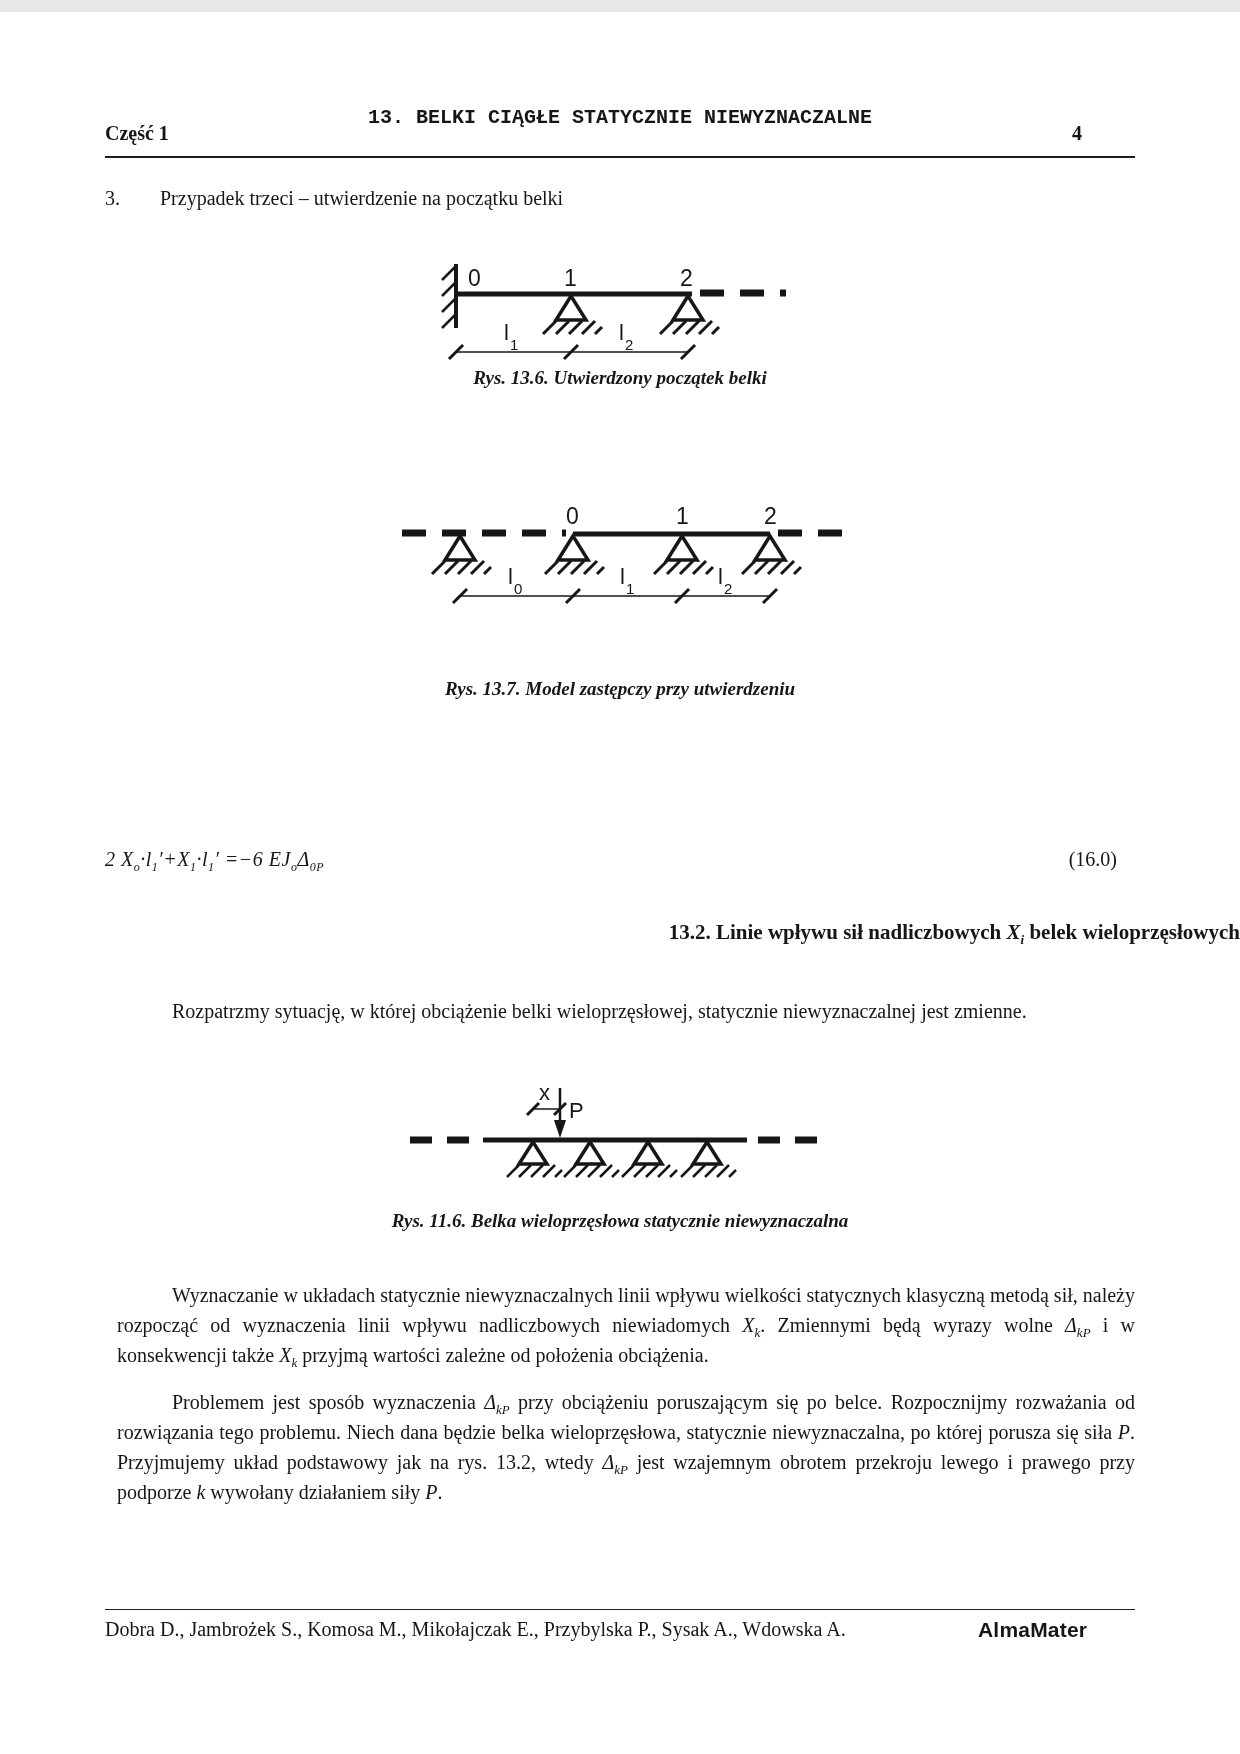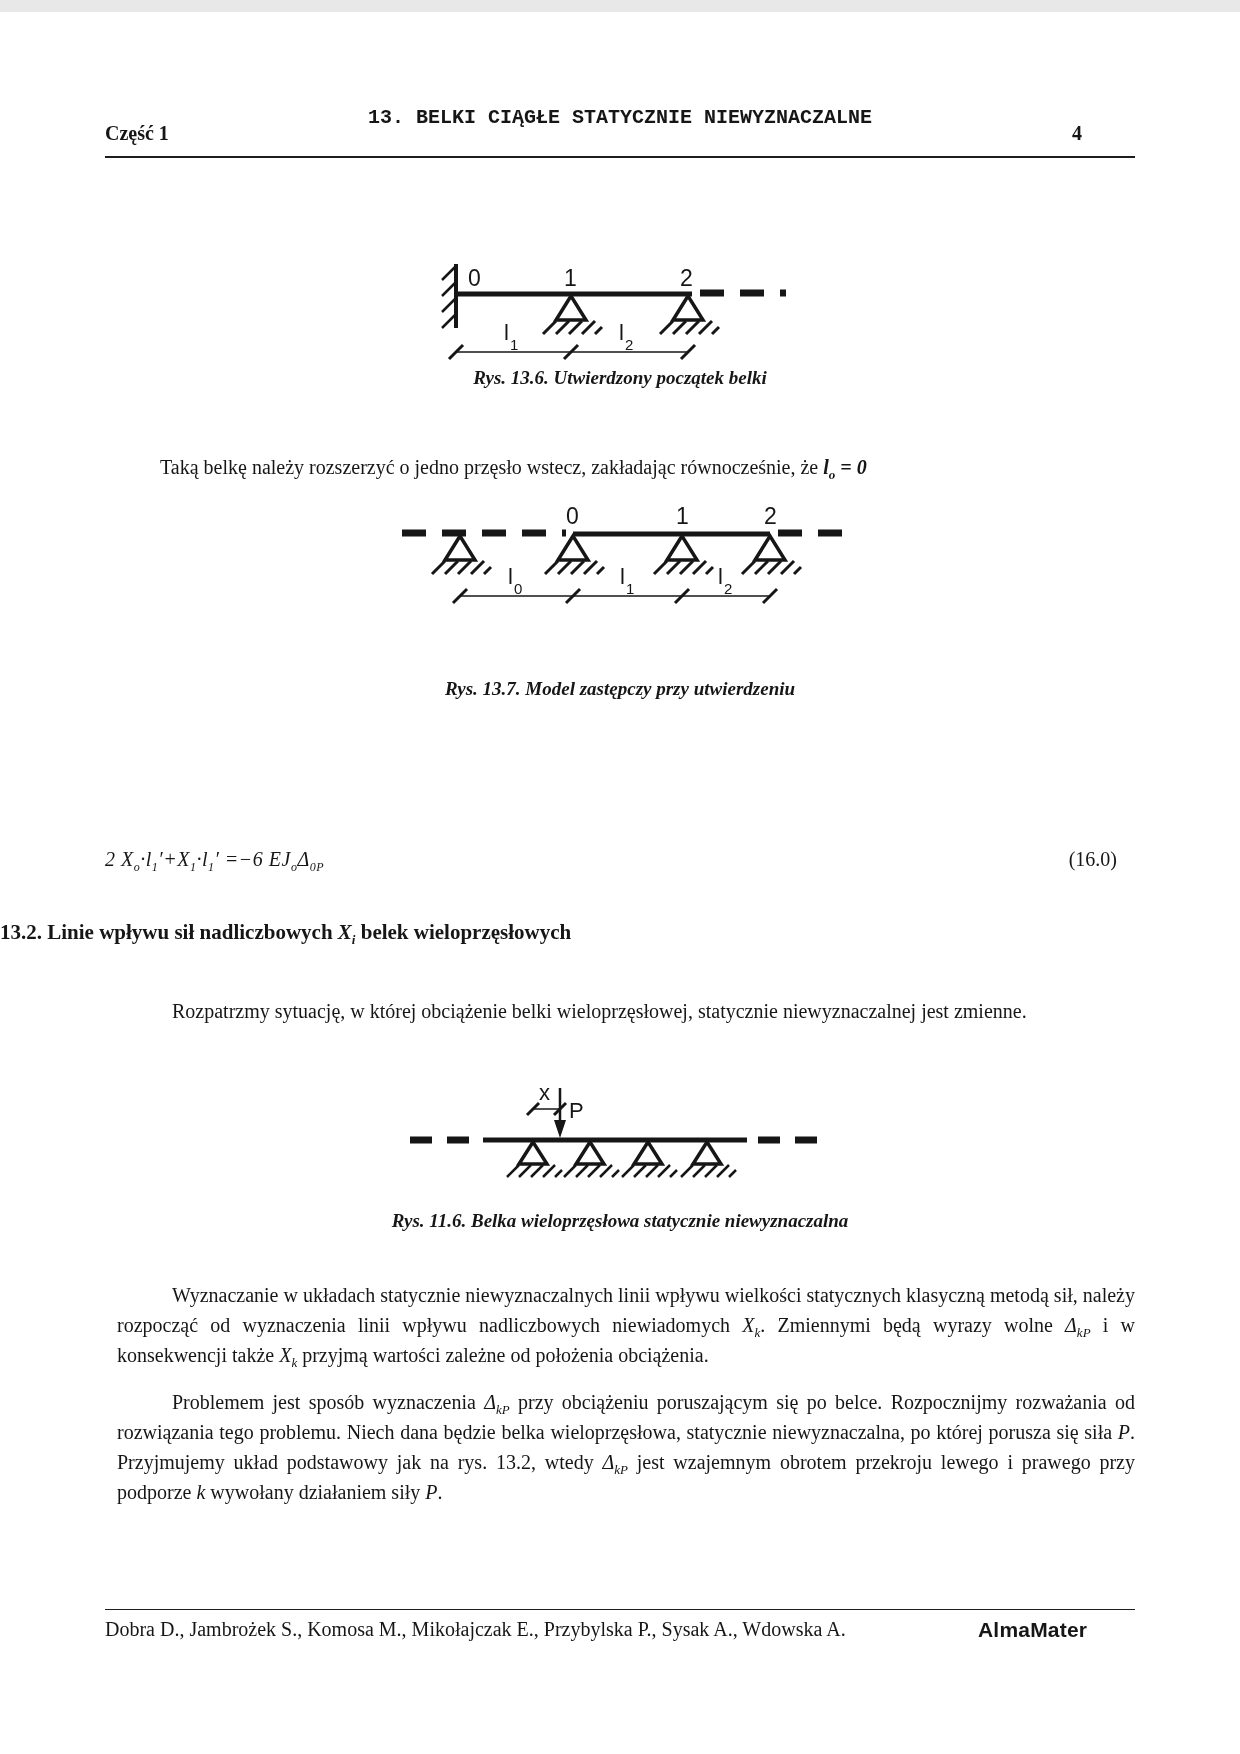--- a/index.html
+++ b/index.html
@@ -20,21 +20,21 @@
   .rule{border-top:2px solid #1d1d1d;height:0;}
   .rule-thin{border-top:1.5px solid #1d1d1d;height:0;}
   
   .bodytext{left:117px;right:105px;text-align:justify;line-height:30px;}
   .indent{text-indent:55px;}
   .item-num{display:inline-block;width:55px;}
   .caption{left:0;right:0;text-align:center;font-weight:bold;font-style:italic;font-size:19px;white-space:nowrap;}
   .it{font-style:italic;}
   .math-b{font-style:italic;font-weight:bold;}
   sub{font-size:13px;font-style:italic;line-height:0;}
-  .heading{left:0;right:0;text-align:left;font-weight:bold;font-size:21px;white-space:nowrap;}
+  .heading{left:12px;right:0;text-align:right;font-weight:bold;font-size:21px;white-space:nowrap;}
   
   .eq-row{left:105px;right:105px;text-align:left;padding-right:120px;font-size:20px;}
   .eq{font-style:italic;letter-spacing:.5px;white-space:nowrap;}
   .eq sub{font-size:12px;}
   .eq-num{position:absolute;right:18px;top:0;font-style:normal;letter-spacing:0;}
   
   svg text{font-family:"Liberation Sans","DejaVu Sans",sans-serif;fill:#161616;}
   .nlab{font-size:23px;}
   .dlab{font-size:22px;}
   .dsub{font-size:15px;}
@@ -45,20 +45,23 @@
 </head>
 <body>
 
 <div class="page">
 
   <div class="abs hdr" style="left:105px;top:110px;">Część 1</div>
   <div class="abs hdr hdr-title" style="top:94px;font-family:Liberation Mono, monospace;">13. BELKI CIĄGŁE STATYCZNIE NIEWYZNACZALNE</div>
   <div class="abs hdr" style="left:1072px;top:110px;">4</div>
   <div class="abs rule" style="left:105px;right:105px;top:144px;"></div>
 
+  <div class="abs" style="left:105px;top:175px;">
+    <span class="item-num">3.</span><span>Przypadek trzeci – utwierdzenie na początku belki</span>
+  </div>
 
   <svg class="abs" style="left:404px;top:246px;" width="420" height="106" viewBox="0 0 420 106">
 
     <g stroke="#161616">
       <line x1="52" y1="6" x2="52" y2="70" stroke-width="4"></line>
       <line x1="38" y1="22" x2="52" y2="8" stroke-width="2.5"></line>
       <line x1="38" y1="38" x2="52" y2="24" stroke-width="2.5"></line>
       <line x1="38" y1="54" x2="52" y2="40" stroke-width="2.5"></line>
       <line x1="38" y1="70" x2="52" y2="56" stroke-width="2.5"></line>
     </g>
@@ -97,23 +100,20 @@
       <line x1="160" y1="101" x2="174" y2="87" stroke-width="3"></line>
       <line x1="277" y1="101" x2="291" y2="87" stroke-width="3"></line>
     </g>
     <text class="dlab" x="100" y="82">l</text>
     <text class="dsub" x="106" y="92">1</text>
     <text class="dlab" x="215" y="82">l</text>
     <text class="dsub" x="221" y="92">2</text>
   </svg>
   <div class="abs caption" style="top:355px;text-align:center;">Rys. 13.6. Utwierdzony początek belki</div>
 
-  <div class="abs" style="left:105px;top:444px;right:105px;text-indent:55px;">
-    <span>Taką belkę należy rozszerzyć o jedno przęsło wstecz, zakładając równocześnie, że </span><span class="math-b">l</span><sub style="font-weight:bold;">o</sub><span class="math-b"> = 0</span>
-  </div>
 
   <svg class="abs" style="left:390px;top:488px;" width="470" height="110" viewBox="0 0 470 110">
 
     <line x1="12" y1="33" x2="176" y2="33" stroke="#161616" stroke-width="7" stroke-dasharray="24 16"></line>
     <line x1="183" y1="34" x2="380" y2="34" stroke="#161616" stroke-width="5"></line>
     <line x1="388" y1="33" x2="462" y2="33" stroke="#161616" stroke-width="7" stroke-dasharray="24 16"></line>
 
     <text class="nlab" x="176" y="24">0</text>
     <text class="nlab" x="286" y="24">1</text>
     <text class="nlab" x="374" y="24">2</text>

